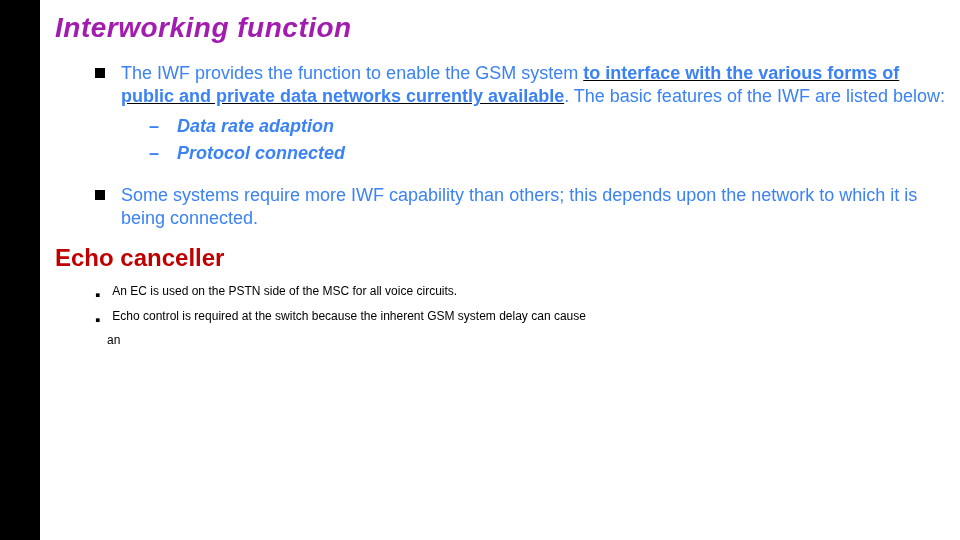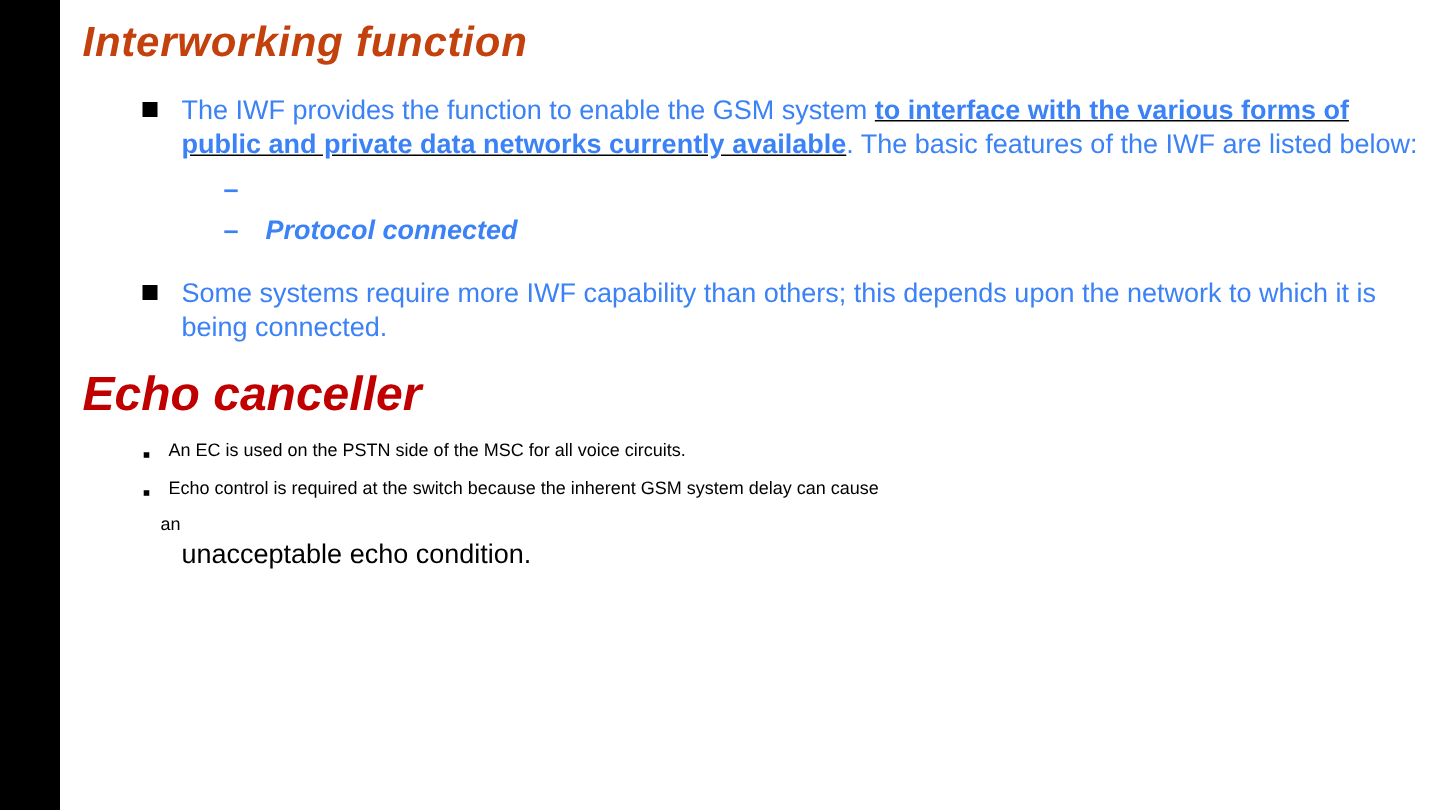--- a/index.html
+++ b/index.html
@@ -22,28 +22,27 @@
   .content {
     position: absolute;
     left: 55px;
     top: 12px;
     width: 890px;
   }
   .heading1 {
     font-size: 28px;
     font-weight: bold;
     font-style: italic;
-    color: #c2410c;
+    color: #a21caf;
     margin-bottom: 18px;
     letter-spacing: 0.5px;
   }
   .heading2 {
-    font-size: 32px;
+    font-size: 24px;
     font-weight: bold;
-    font-style: italic;
     color: #c00000;
     margin-top: 10px;
     margin-bottom: 12px;
   }
   .bullet-block {
     margin-left: 40px;
     margin-bottom: 14px;
   }
   .bullet-row {
     display: flex;
@@ -119,20 +118,21 @@
   <div class="heading1">Interworking function</div>
 
   <div class="bullet-block">
     <div class="bullet-row">
       <div class="bullet-sq"></div>
       <div class="bullet-text">
         <span>The IWF provides the function to enable the GSM system </span><span class="bold" style="text-decoration: underline; text-decoration-color:#000;">to interface with the various forms of public and private data networks currently available</span><span>. The basic features of the IWF are listed below:</span>
         <div class="sub-bullet-block">
           <div class="sub-bullet-row">
             <div class="sub-dash">–</div>
+            <div class="sub-text">Data rate adaption</div>
           </div>
           <div class="sub-bullet-row">
             <div class="sub-dash">–</div>
             <div class="sub-text">Protocol connected</div>
           </div>
         </div>
       </div>
     </div>
   </div>
 
@@ -148,16 +148,15 @@
   <div class="ec-block">
     <div class="ec-row">
       <div class="ec-sq">▪</div>
       <div class="ec-text">An EC is used on the PSTN side of the MSC for all voice circuits.</div>
     </div>
     <div class="ec-row">
       <div class="ec-sq">▪</div>
       <div class="ec-text">Echo control is required at the switch because the inherent GSM system delay can cause</div>
     </div>
     <div class="ec-text" style="margin-left:12px;">an</div>
-    <div class="ec-cont" style="margin-left:26px;">unacceptable echo condition.</div>
   </div>
 
 </div>
 
 </body></html>

